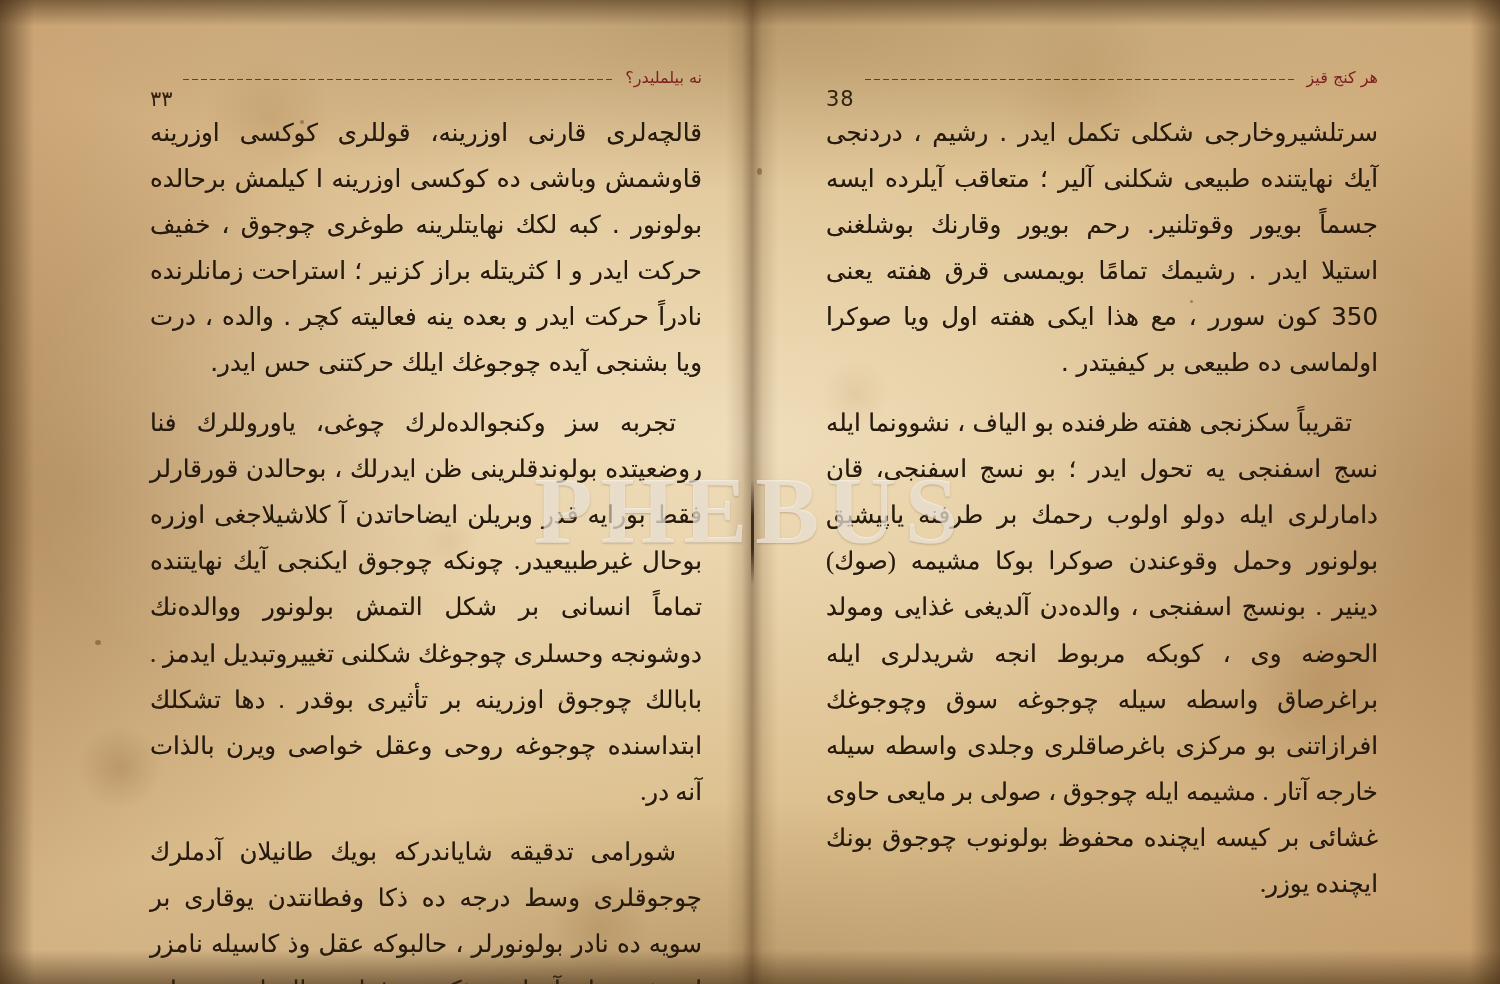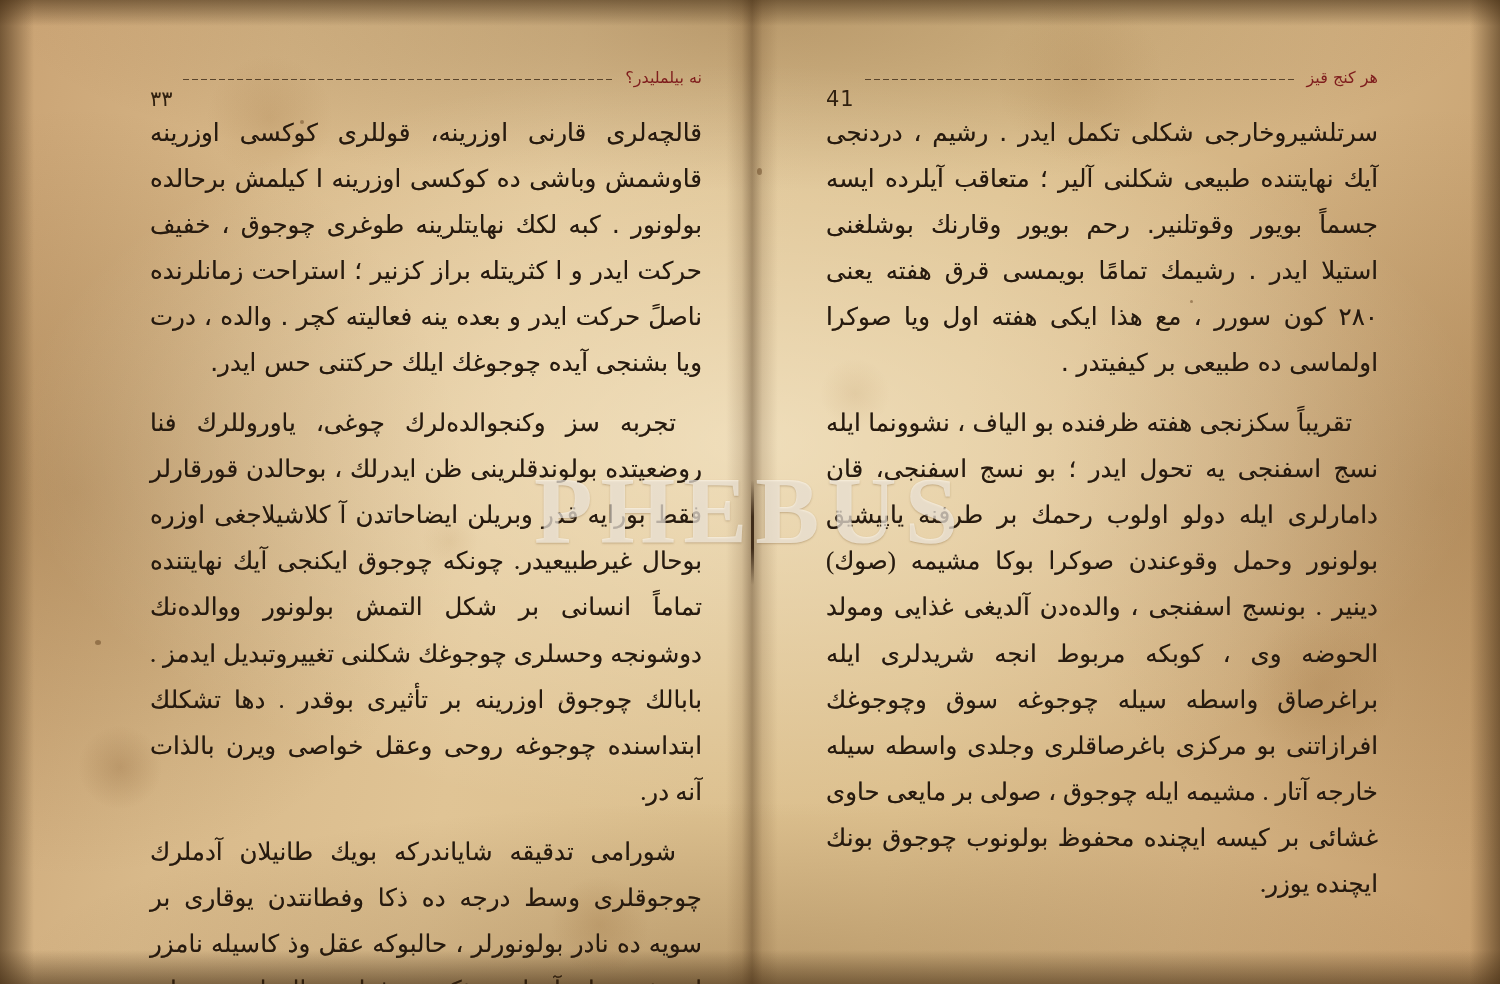--- a/index.html
+++ b/index.html
@@ -166,37 +166,37 @@
 <body>
 
 <div id="page">
   <div class="paper"></div>
   <div class="stains"></div>
 
   <div class="page-col" id="right-page">
     <div class="header-row">
       <span class="running-title">هر كنج قیز</span>
       <span class="rule"></span>
-      <span class="folio">41</span>
+      <span class="folio">38</span>
     </div>
     <div class="body">
-      <p class="para">سرتلشیروخارجی شكلی تكمل ایدر . رشیم ، دردنجی آیك نهایتنده طبیعی شكلنی آلیر ؛ متعاقب آیلرده ایسه جسماً بویور وقوتلنیر. رحم بویور وقارنك بوشلغنی استیلا ایدر . رشیمك تمامًا بویمسی قرق هفته یعنی ٢٨٠ كون سورر ، مع هذا ایكی هفته اول ویا صوكرا اولماسی ده طبیعی بر كیفیتدر .</p>
+      <p class="para">سرتلشیروخارجی شكلی تكمل ایدر . رشیم ، دردنجی آیك نهایتنده طبیعی شكلنی آلیر ؛ متعاقب آیلرده ایسه جسماً بویور وقوتلنیر. رحم بویور وقارنك بوشلغنی استیلا ایدر . رشیمك تمامًا بویمسی قرق هفته یعنی 350 كون سورر ، مع هذا ایكی هفته اول ویا صوكرا اولماسی ده طبیعی بر كیفیتدر .</p>
       <p class="para indent">تقریباً سكزنجی هفته ظرفنده بو الیاف ، نشوونما ایله نسج اسفنجی یه تحول ایدر ؛ بو نسج اسفنجی، قان دامارلری ایله دولو اولوب رحمك بر طرفنه یاپیشیق بولونور وحمل وقوعندن صوكرا بوكا مشیمه (صوك) دینیر . بونسج اسفنجی ، والدەدن آلدیغی غذایی ومولد الحوضه وی ، كوبكه مربوط انجه شریدلری ایله براغرصاق واسطه سیله چوجوغه سوق وچوجوغك افرازاتنی بو مركزی باغرصاقلری وجلدی واسطه سیله خارجه آتار . مشیمه ایله چوجوق ، صولی بر مایعی حاوی غشائی بر كیسه ایچنده محفوظ بولونوب چوجوق بونك ایچنده یوزر.</p>
 
     </div>
   </div>
 
   <div class="page-col" id="left-page">
     <div class="header-row">
       <span class="running-title">نه بیلملیدر؟</span>
       <span class="rule"></span>
       <span class="folio">٣٣</span>
     </div>
     <div class="body">
-      <p class="para">قالچەلری قارنی اوزرینه، قوللری كوكسی اوزرینه قاوشمش وباشی ده كوكسی اوزرینه ا كیلمش برحالده بولونور . كبه لكك نهایتلرینه طوغری چوجوق ، خفیف حركت ایدر و ا كثریتله براز كزنیر ؛ استراحت زمانلرنده ناصلً حركت ایدر و بعده ینه فعالیته كچر . والده ، درت ویا بشنجی آیده چوجوغك ایلك حركتنی حس ایدر.</p>
+      <p class="para">قالچەلری قارنی اوزرینه، قوللری كوكسی اوزرینه قاوشمش وباشی ده كوكسی اوزرینه ا كیلمش برحالده بولونور . كبه لكك نهایتلرینه طوغری چوجوق ، خفیف حركت ایدر و ا كثریتله براز كزنیر ؛ استراحت زمانلرنده نادراً حركت ایدر و بعده ینه فعالیته كچر . والده ، درت ویا بشنجی آیده چوجوغك ایلك حركتنی حس ایدر.</p>
       <p class="para indent">تجربه سز وكنجوالدەلرك چوغی، یاوروللرك فنا روضعیتده بولوندقلرینی ظن ایدرلك ، بوحالدن قورقارلر فقط بورایه قدر وبریلن ایضاحاتدن آ كلاشیلاجغی اوزره بوحال غیرطبیعیدر. چونكه چوجوق ایكنجی آیك نهایتنده تماماً انسانی بر شكل التمش بولونور ووالدەنك دوشونجه وحسلری چوجوغك شكلنی تغییروتبدیل ایدمز . بابالك چوجوق اوزرینه بر تأثیری بوقدر . دها تشكلك ابتداسنده چوجوغه روحی وعقل خواصی ویرن بالذات آنه در.</p>
       <p class="para indent">شورامی تدقیقه شایاندركه بویك طانیلان آدملرك چوجوقلری وسط درجه ده ذكا وفطانتدن یوقاری بر سویه ده نادر بولونورلر ، حالبوكه عقل وذ كاسیله نامزر ایتمش بویك آدملر ، ذكی و فطین والدەلردن دنیایه كلشلردر .</p>
 
     </div>
   </div>
 
   <div class="gutter"></div>
   <div class="gutter-line"></div>
 
   <div class="edge-top"></div>

